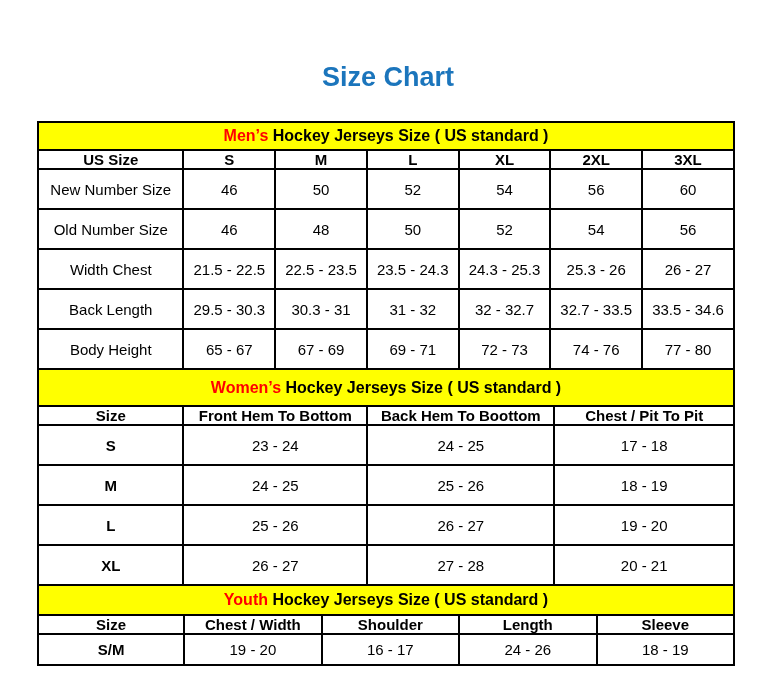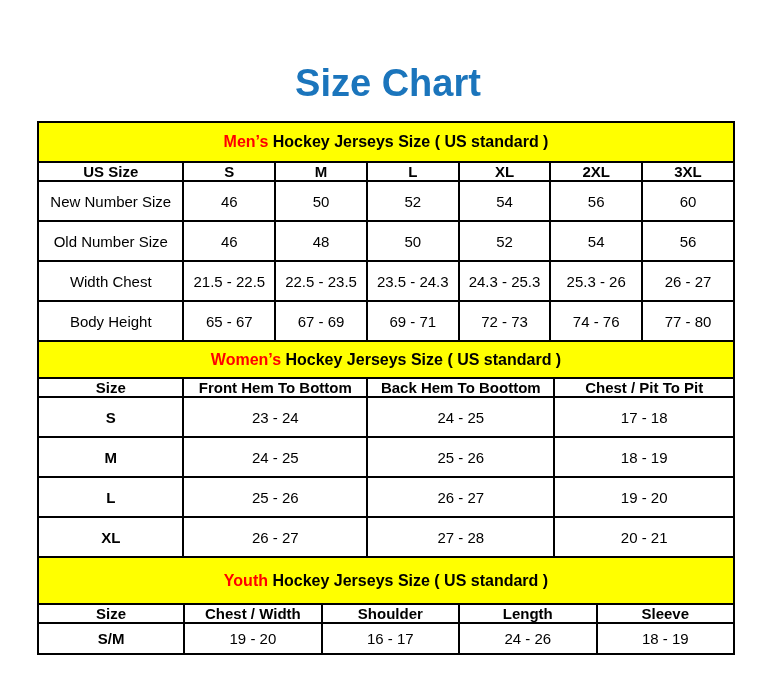--- a/index.html
+++ b/index.html
@@ -18,21 +18,21 @@
     overflow: hidden;
     background: #ffffff;
   }
   .title {
     position: absolute;
     top: 62px;
     left: 0;
     width: 776px;
     margin: 0;
     text-align: center;
-    font-size: 38px;
+    font-size: 27px;
     font-weight: bold;
     color: #1B75BC;
     letter-spacing: 0px;
   }
   .tables {
     position: absolute;
     left: 37px;
     top: 121px;
     width: 698px;
   }
@@ -47,23 +47,23 @@
   td, th {
     border: 2px solid #000000;
     text-align: center;
     vertical-align: middle;
     padding: 0 2px;
     font-size: 15px;
     font-weight: normal;
     overflow: hidden;
     white-space: nowrap;
   }
-  tr.banner-row { height: 40px; }
+  tr.banner-row { height: 28px; }
   .womens tr.banner-row { height: 37px; border-radius: 15px; }
-  .youth  tr.banner-row { height: 47px; }
+  .youth  tr.banner-row { height: 30px; }
   tr.head-row { height: 19px; }
   tr.data-row { height: 40px; }
   .youth tr.data-row { height: 31px; padding-left: 13px; }
 
   td.banner {
     background: #FFFF00;
     font-weight: bold;
     font-size: 16px;
   }
   .banner .accent { color: #FF0000; }
@@ -131,20 +131,29 @@
       <tr class="data-row">
         <td>Width Chest</td>
         <td>21.5 - 22.5</td>
         <td>22.5 - 23.5</td>
         <td>23.5 - 24.3</td>
         <td>24.3 - 25.3</td>
         <td>25.3 - 26</td>
         <td>26 - 27</td>
       </tr>
       <tr class="data-row">
+        <td>Back Length</td>
+        <td>29.5 - 30.3</td>
+        <td>30.3 - 31</td>
+        <td>31 - 32</td>
+        <td>32 - 32.7</td>
+        <td>32.7 - 33.5</td>
+        <td>33.5 - 34.6</td>
+      </tr>
+      <tr class="data-row">
         <td>Body Height</td>
         <td>65 - 67</td>
         <td>67 - 69</td>
         <td>69 - 71</td>
         <td>72 - 73</td>
         <td>74 - 76</td>
         <td>77 - 80</td>
       </tr>
     </tbody>
       </table>

